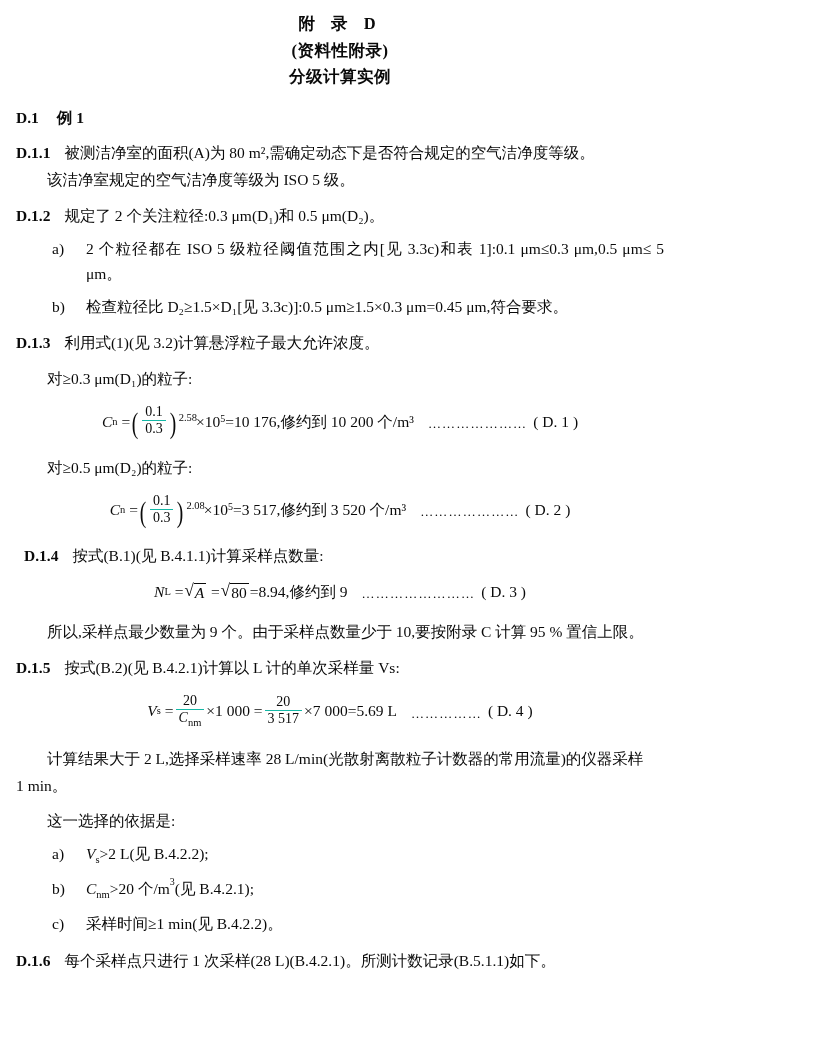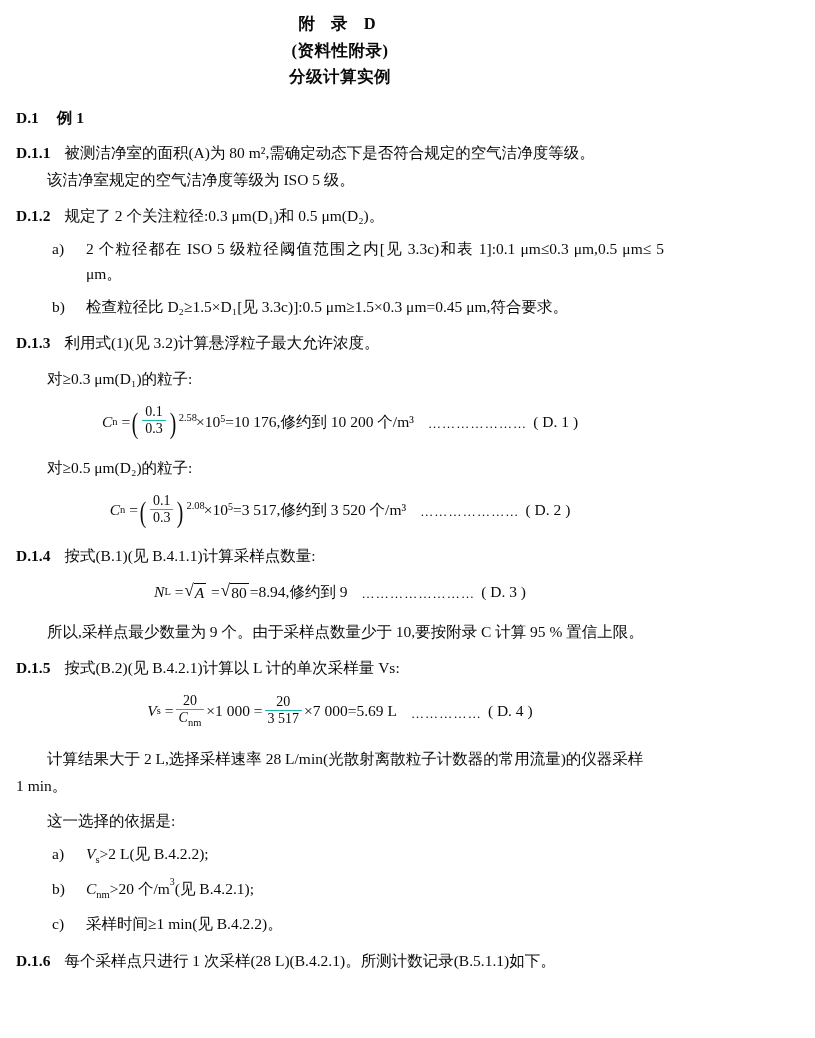--- a/index.html
+++ b/index.html
@@ -239,21 +239,21 @@
           <span class="nu">0.1</span>
           <span class="de">0.3</span>
         </span>
         <span class="paren-big">)</span><sup class="exp">2.08</sup>
         <span>×10</span><sup class="supsm">5</sup><span>=3 517,修约到 3 520 个/m³</span>
       </span>
       <span class="dots">…………………</span>
       <span class="eqnum">( D. 2 )</span>
     </div>
 
-    <div class="para" style="margin-top:16px;">
+    <div class="para" style="margin-top:16px;margin-left:8px;">
       <span class="lbl">D.1.4</span><span class="gap"></span><span>按式(B.1)(见 B.4.1.1)计算采样点数量:</span>
     </div>
 
     <div class="eqline">
       <span class="eq">
         <span class="it">N</span><sub class="sb">L</sub>&nbsp;=
         <span class="sqrt">
             <span class="rad">√</span>
             <span class="under it">A</span>
           </span>

